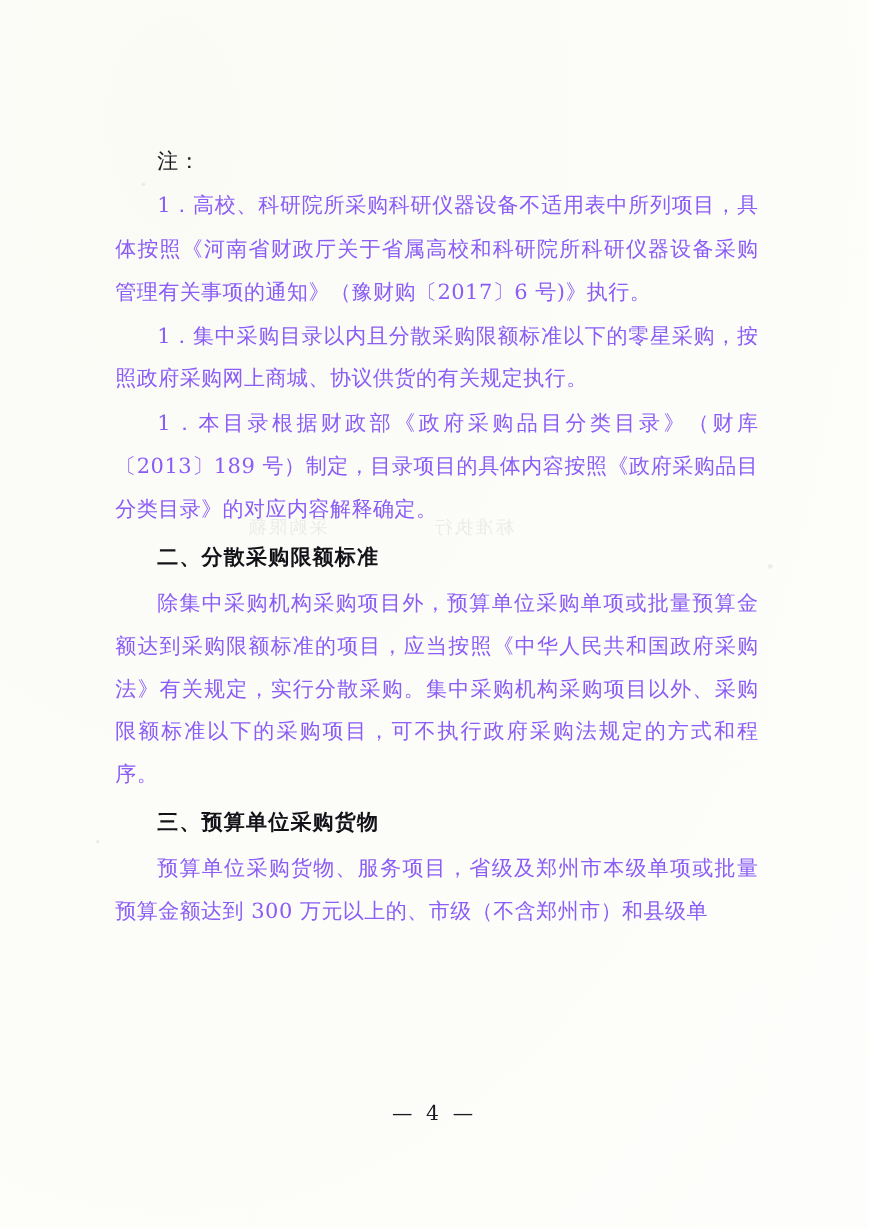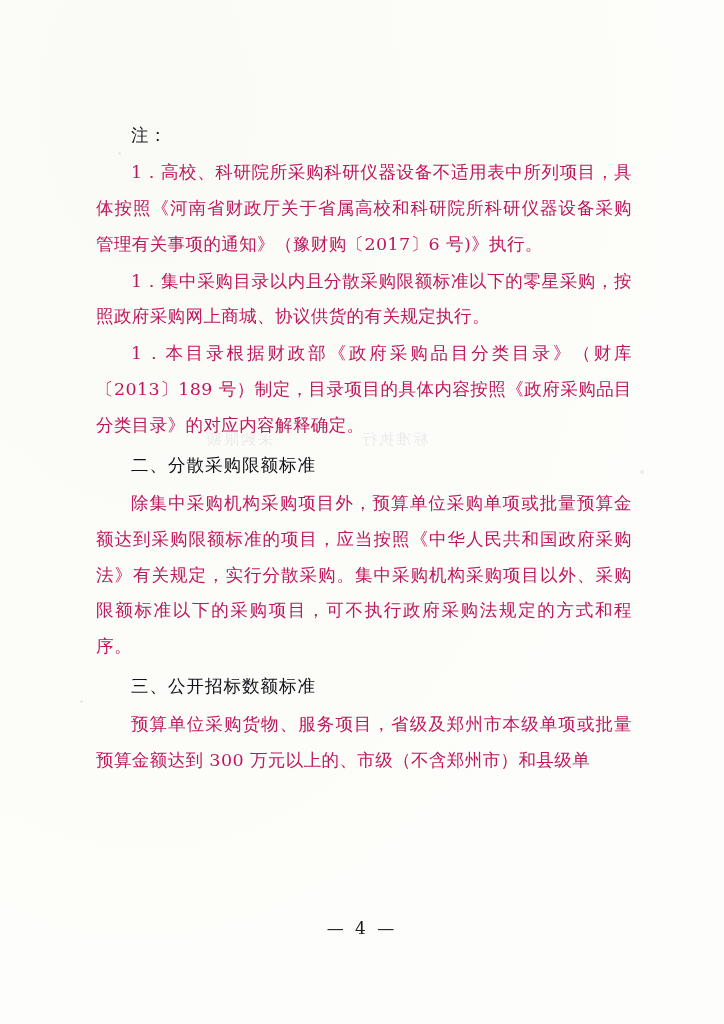--- a/index.html
+++ b/index.html
@@ -31,32 +31,32 @@
   .content {
     position: absolute;
     left: 96px;
     top: 118px;
     width: 536px;
   }
   .para {
     font-family: "DejaVu Serif", serif;
     font-size: 17.5px;
     line-height: 2.05;
-    color: #be185d;
+    color: #8b5cf6;
     text-align: justify;
     letter-spacing: 0.4px;
     margin: 0 0 1px 0;
     text-justify: inter-ideograph;
   }
   .indent2 { text-indent: 2em; }
   .heading {
     font-family: "DejaVu Sans", sans-serif;
     font-size: 17.5px;
     line-height: 2.05;
-    font-weight: normal;
+    font-weight: bold;
     color: #121218;
     text-indent: 2em;
     letter-spacing: 1px;
     margin: 4px 0 2px 0;
   }
   .note-label {
     font-family: "DejaVu Serif", serif;
     font-size: 17.5px;
     line-height: 2.05;
     color: #1a1a22;
@@ -107,18 +107,18 @@
   <div class="speck" style="left:640px; top:470px; width:4px; height:4px;"></div>
   <div class="speck" style="left:80px; top:700px; width:3px; height:3px;"></div>
 
   <div class="content">
     <p class="note-label">注：</p>
     <p class="para indent2">1．高校、科研院所采购科研仪器设备不适用表中所列项目，具体按照《河南省财政厅关于省属高校和科研院所科研仪器设备采购管理有关事项的通知》（豫财购〔2017〕6 号)》执行。</p>
     <p class="para indent2">1．集中采购目录以内且分散采购限额标准以下的零星采购，按照政府采购网上商城、协议供货的有关规定执行。</p>
     <p class="para indent2">1．本目录根据财政部《政府采购品目分类目录》（财库〔2013〕189 号）制定，目录项目的具体内容按照《政府采购品目分类目录》的对应内容解释确定。</p>
     <h2 class="heading">二、分散采购限额标准</h2>
     <p class="para indent2">除集中采购机构采购项目外，预算单位采购单项或批量预算金额达到采购限额标准的项目，应当按照《中华人民共和国政府采购法》有关规定，实行分散采购。集中采购机构采购项目以外、采购限额标准以下的采购项目，可不执行政府采购法规定的方式和程序。</p>
-    <h2 class="heading">三、公开招标数额标准</h2>
+    <h2 class="heading">三、预算单位采购货物</h2>
     <p class="para indent2">预算单位采购货物、服务项目，省级及郑州市本级单项或批量预算金额达到 300 万元以上的、市级（不含郑州市）和县级单</p>
   </div>
 
   <div class="footer">— 4 —</div>
 </div>
 
 </body></html>

